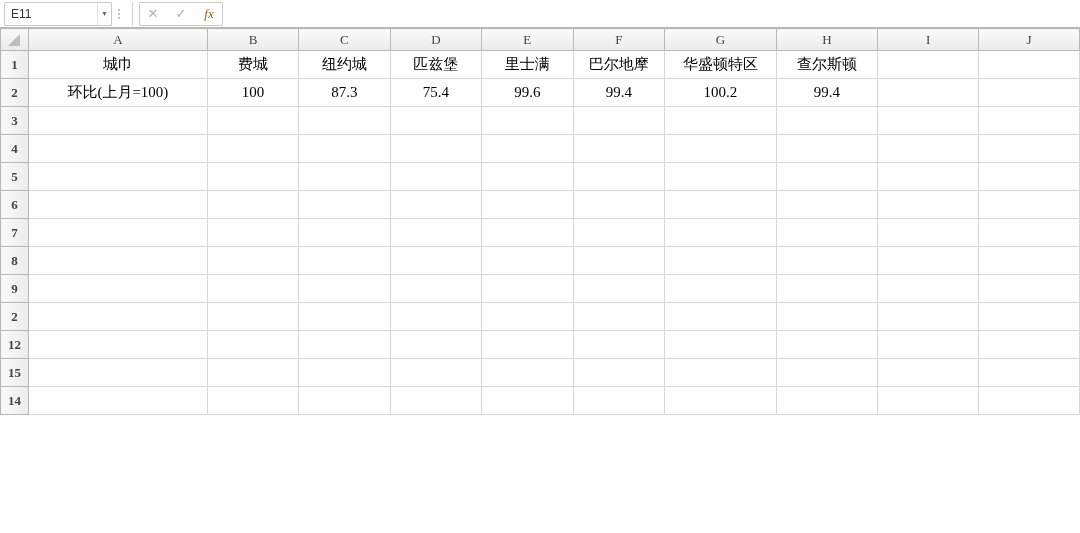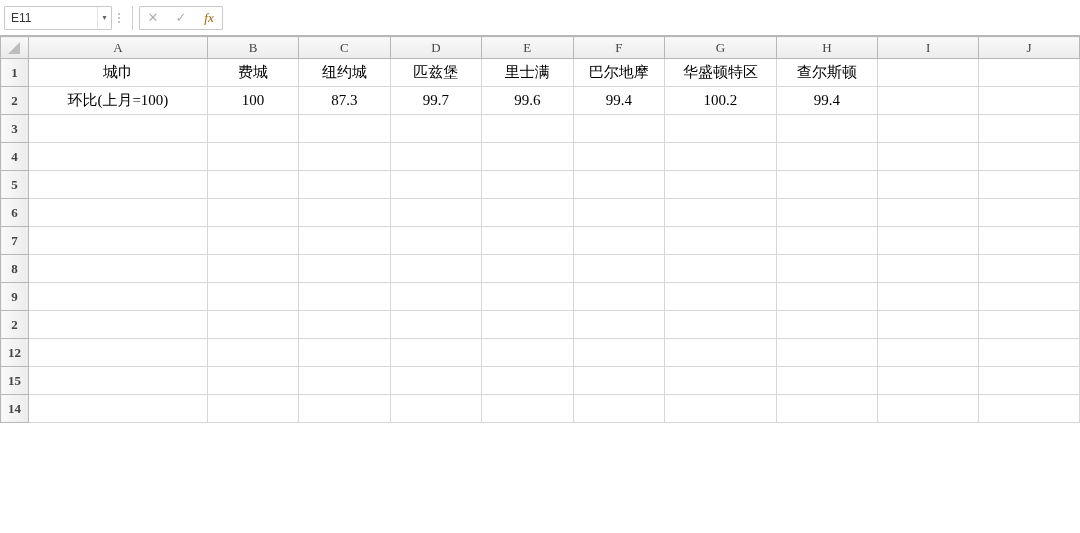--- a/index.html
+++ b/index.html
@@ -8,21 +8,21 @@
     width: 1080px; height: 533px;
     font-family: "SimSun", "Microsoft YaHei", Arial, sans-serif;
     font-size: 13px;
     background: #ffffff;
     color: #000;
     overflow: hidden;
   }
 
   
   .formula-bar {
-    height: 36px;
+    height: 28px;
     display: flex;
     align-items: center;
     border-bottom: 1px solid #b7b7b7;
     background: #ffffff;
     position: relative;
   }
   .name-box-wrap {
     display: flex;
     align-items: center;
     height: 24px;
@@ -218,21 +218,21 @@
       <td class="cell cH">查尔斯顿</td>
       <td class="cell cI"></td>
       <td class="cell cJ"></td>
     </tr>
 
     <tr>
       <th class="row-head">2</th>
       <td class="cell cA">环比(上月=100)</td>
       <td class="cell cB">100</td>
       <td class="cell cC">87.3</td>
-      <td class="cell cD">99.7</td>
+      <td class="cell cD">75.4</td>
       <td class="cell cE">99.6</td>
       <td class="cell cF">99.4</td>
       <td class="cell cG">100.2</td>
       <td class="cell cH">99.4</td>
       <td class="cell cI"></td>
       <td class="cell cJ"></td>
     </tr>
 
     <tr>
           <th class="row-head">3</th>

